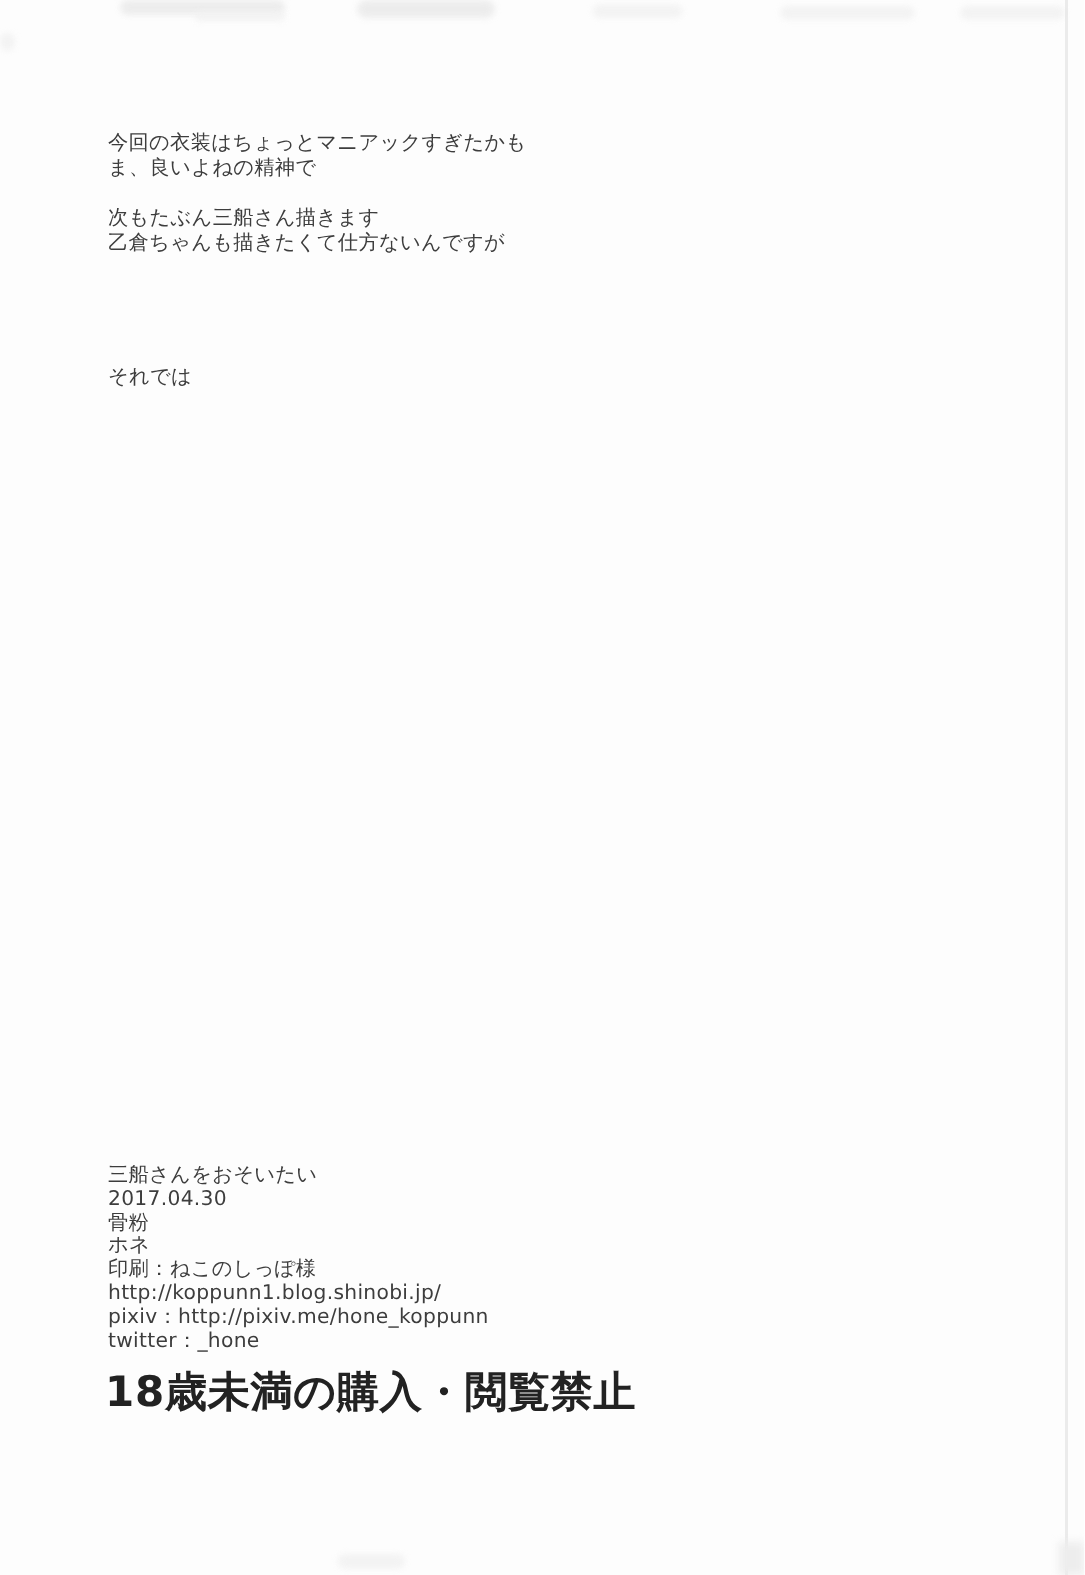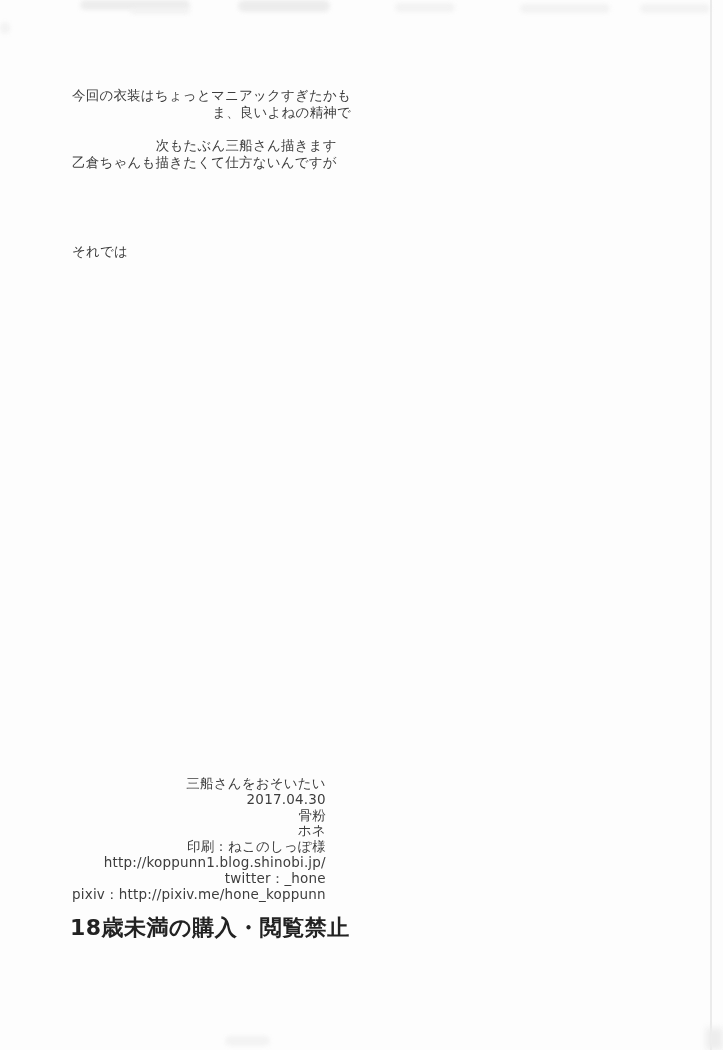--- a/index.html
+++ b/index.html
@@ -16,34 +16,33 @@
     font-family: "DejaVu Sans", sans-serif;
   }
   
   .txt-block {
     position: absolute;
     color: #3d3d3d;
     font-size: 13.5px;
     line-height: 16.5px;
     letter-spacing: 0.2px;
     white-space: nowrap;
-    text-align: right;
   }
   .txt-block .line { min-height: 16.5px; }
 
   #afterword-p1 { left: 72px; top: 87px; }
   #afterword-p2 { left: 72px; top: 137px; }
   #afterword-closing { left: 72px; top: 216px; margin-top: 27px; }
 
   #colophon { left: 72px; top: 776px; line-height: 15.8px; }
   #colophon .line { min-height: 15.8px; }
 
   #warning {
     left: 70px; top: 916px;
-    font-size: 22px;
+    font-size: 28px;
     line-height: 23.5px;
     font-weight: bold;
     color: #222222;
     letter-spacing: 0.5px;
   }
   #warning .line { min-height: 23.5px; }
 
   
   .smudge {
     position: absolute;
@@ -103,21 +102,21 @@
     <div class="line">それでは</div>
   </div>
 
   <div class="txt-block" id="colophon">
     <div class="line">三船さんをおそいたい</div>
     <div class="line">2017.04.30</div>
     <div class="line">骨粉</div>
     <div class="line">ホネ</div>
     <div class="line">印刷：ねこのしっぽ様</div>
     <div class="line">http://koppunn1.blog.shinobi.jp/</div>
+    <div class="line">pixiv：http://pixiv.me/hone_koppunn</div>
     <div class="line">twitter：_hone</div>
-    <div class="line">pixiv：http://pixiv.me/hone_koppunn</div>
   </div>
 
   <div class="txt-block" id="warning">
     <div class="line">18歳未満の購入・閲覧禁止</div>
   </div>
 
 </div>
 
 </body></html>

